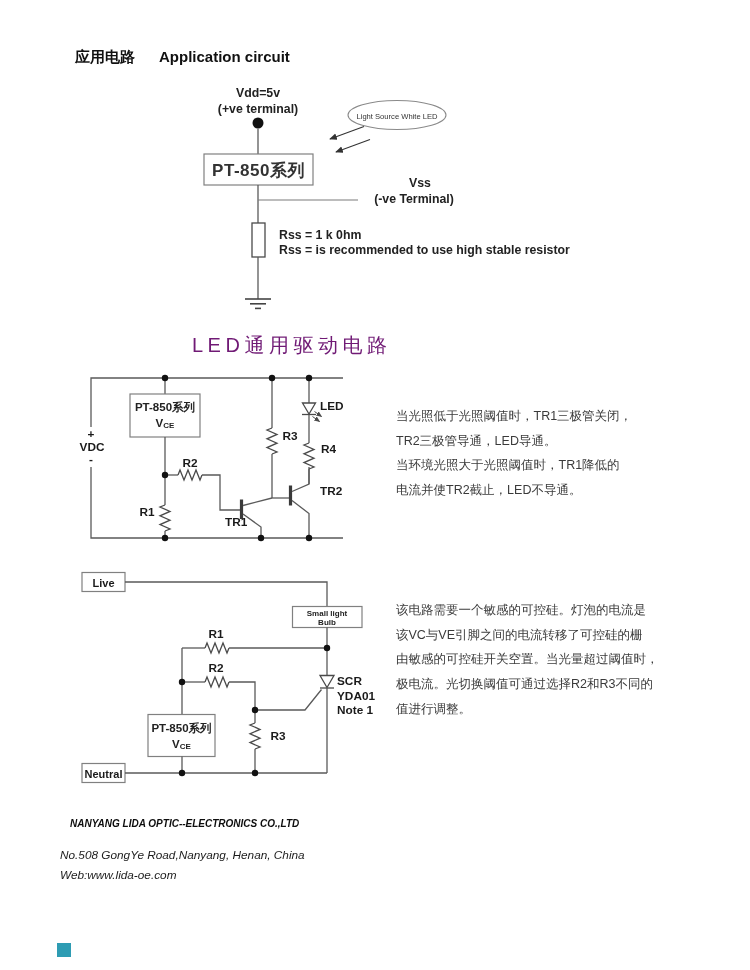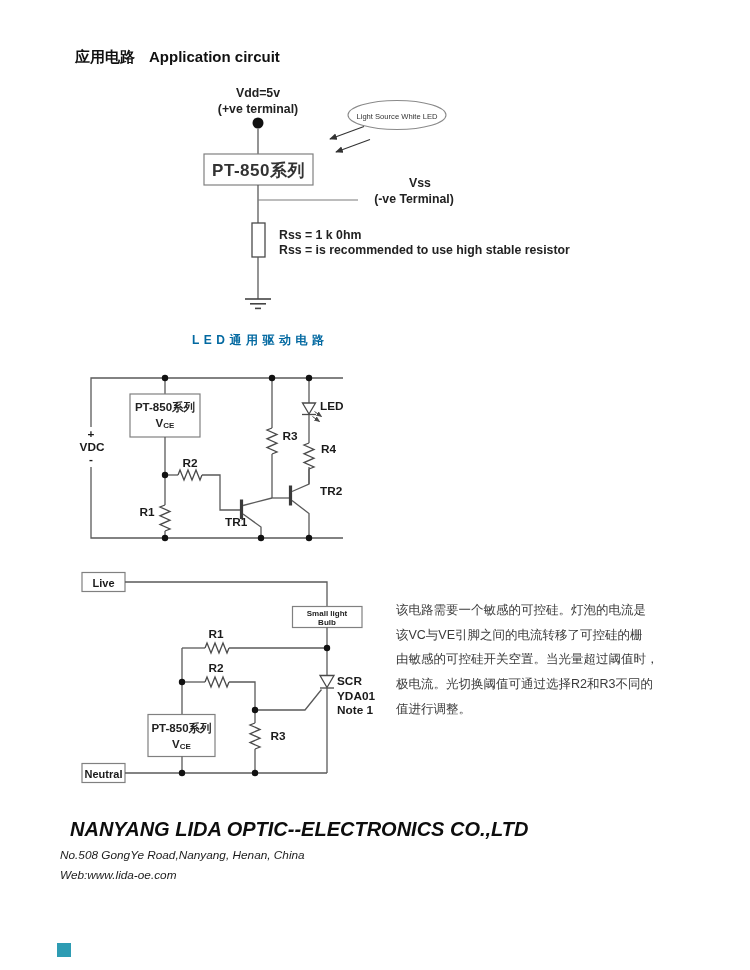--- a/index.html
+++ b/index.html
@@ -2,38 +2,38 @@
 <html><head>
 <meta charset="utf-8">
 <style>
   html,body { margin:0; padding:0; background:#ffffff; }
   .page {
     position:relative; width:750px; height:970px; background:#ffffff;
     font-family:"Liberation Sans", sans-serif; overflow:hidden; color:#1a1a1a;
   }
   .abs { position:absolute; }
   .page-title { left:75px; top:48px; font-size:15px; font-weight:bold; color:#111; }
-  .page-title .en { margin-left:14px; }
+  .page-title .en { margin-left:24px; }
   svg { position:absolute; overflow:visible; }
   svg text { font-family:"Liberation Sans", sans-serif; fill:#222; }
   .wire { stroke:#5a5a5a; stroke-width:1.3; fill:none; }
   .wire-thin { stroke:#7a7a7a; stroke-width:1.2; fill:none; }
   .comp { stroke:#4a4a4a; stroke-width:1.3; fill:none; }
   .cbox { stroke:#808080; stroke-width:1.2; fill:#ffffff; }
   .dot  { fill:#111; stroke:none; }
   .lbl  { font-size:11.8px; font-weight:600; fill:#1a1a1a; }
   .lbl-sm { font-size:8px; font-weight:600; fill:#222; }
   .lbl-box { font-size:11.5px; font-weight:600; fill:#222; }
   .lbl-big { font-size:17px; font-weight:600; fill:#333; letter-spacing:0.5px; }
   .ann { font-size:12.3px; font-weight:600; fill:#222; }
-  .section-title { left:192px; top:332px; font-size:12px; color:#0369a1; letter-spacing:4.5px; font-weight:700; }
+  .section-title { left:192px; top:332px; font-size:20px; color:#701a75; letter-spacing:4.5px; font-weight:400; }
   .para { width:310px; font-size:12.5px; line-height:24.7px; color:#3a3a3a; }
   .para-1 { left:396px; top:404px; }
   .para-2 { left:396px; top:598px; }
-  .footer-company { left:70px; top:818px; font-size:20px; font-weight:bold; font-style:italic; color:#0d0d0d; }
+  .footer-company { left:70px; top:818px; font-size:10px; font-weight:bold; font-style:italic; color:#0d0d0d; }
   .footer-info { left:60px; top:845px; font-size:11.8px; font-style:italic; color:#1c1c1c; line-height:20px; }
   .email-gap { display:inline-block; width:30px; }
   .page-marker { left:57px; top:943px; width:14px; height:14px; background:#2e9cb3; }
 </style>
 </head>
 <body>
 
 <div class="page">
 
   <div class="abs page-title">
@@ -139,20 +139,26 @@
       <circle class="dot" cx="165" cy="378" r="3.2"></circle>
         <circle class="dot" cx="272" cy="378" r="3.2"></circle>
         <circle class="dot" cx="309" cy="378" r="3.2"></circle>
       <circle class="dot" cx="165" cy="475" r="3.2"></circle>
       <circle class="dot" cx="165" cy="538" r="3.2"></circle>
         <circle class="dot" cx="261" cy="538" r="3.2"></circle>
         <circle class="dot" cx="309" cy="538" r="3.2"></circle>
     </g>
   </svg>
 
+  <div class="abs para para-1">
+    <div>当光照低于光照阈值时，TR1三极管关闭，</div>
+    <div>TR2三极管导通，LED导通。</div>
+    <div>当环境光照大于光照阈值时，TR1降低的</div>
+    <div>电流并使TR2截止，LED不导通。</div>
+  </div>
 
   <svg style="left:0; top:560px;" width="400" height="235" viewBox="0 560 400 235">
 
     <rect class="cbox" x="82" y="572.5" width="43" height="19" stroke="#555"></rect>
     <text x="103.5" y="586.5" text-anchor="middle" class="lbl" style="font-size:11px;">Live</text>
     <path class="wire" d="M125,582 H327 V606.5"></path>
 
     <rect class="cbox" x="292.5" y="606.5" width="69.5" height="21" stroke="#555"></rect>
     <text x="327" y="615.5" text-anchor="middle" class="lbl-sm">Small light</text>
     <text x="327" y="624.5" text-anchor="middle" class="lbl-sm">Bulb</text>

